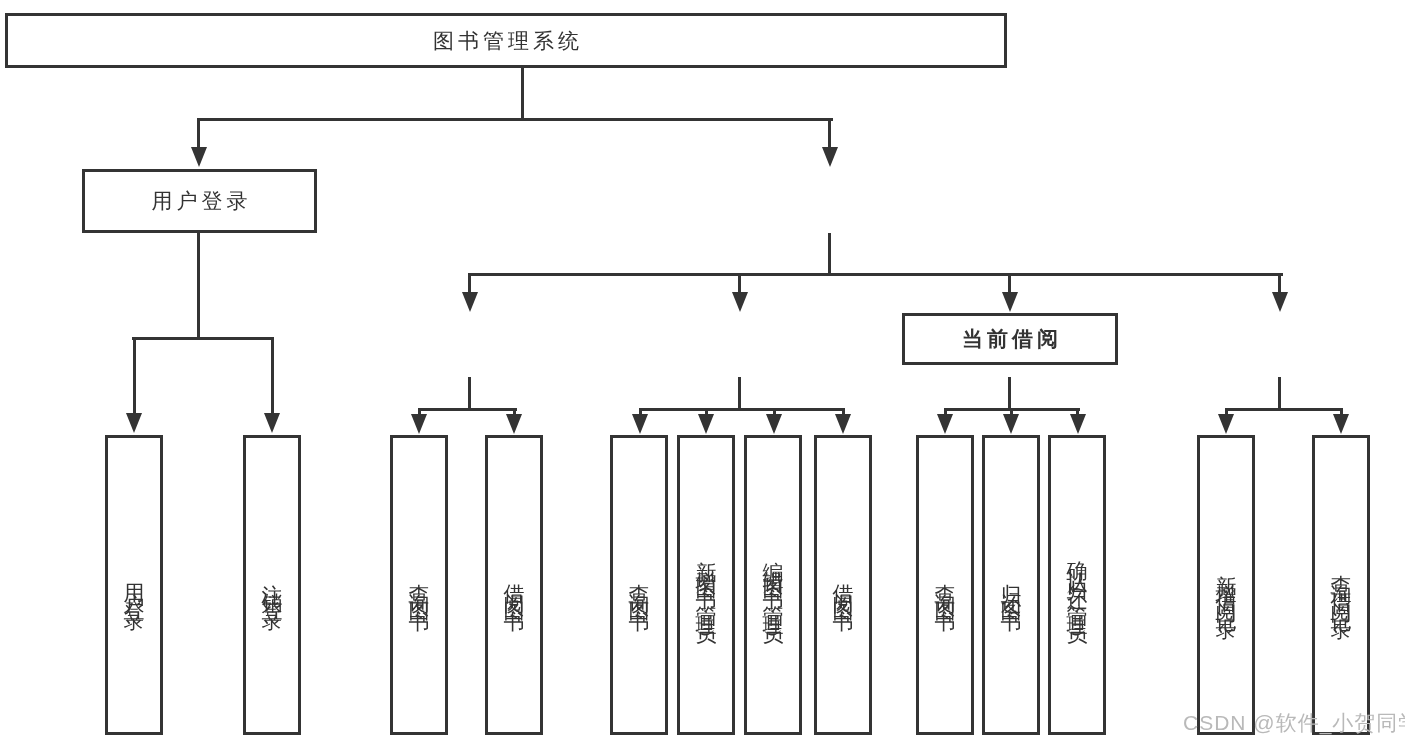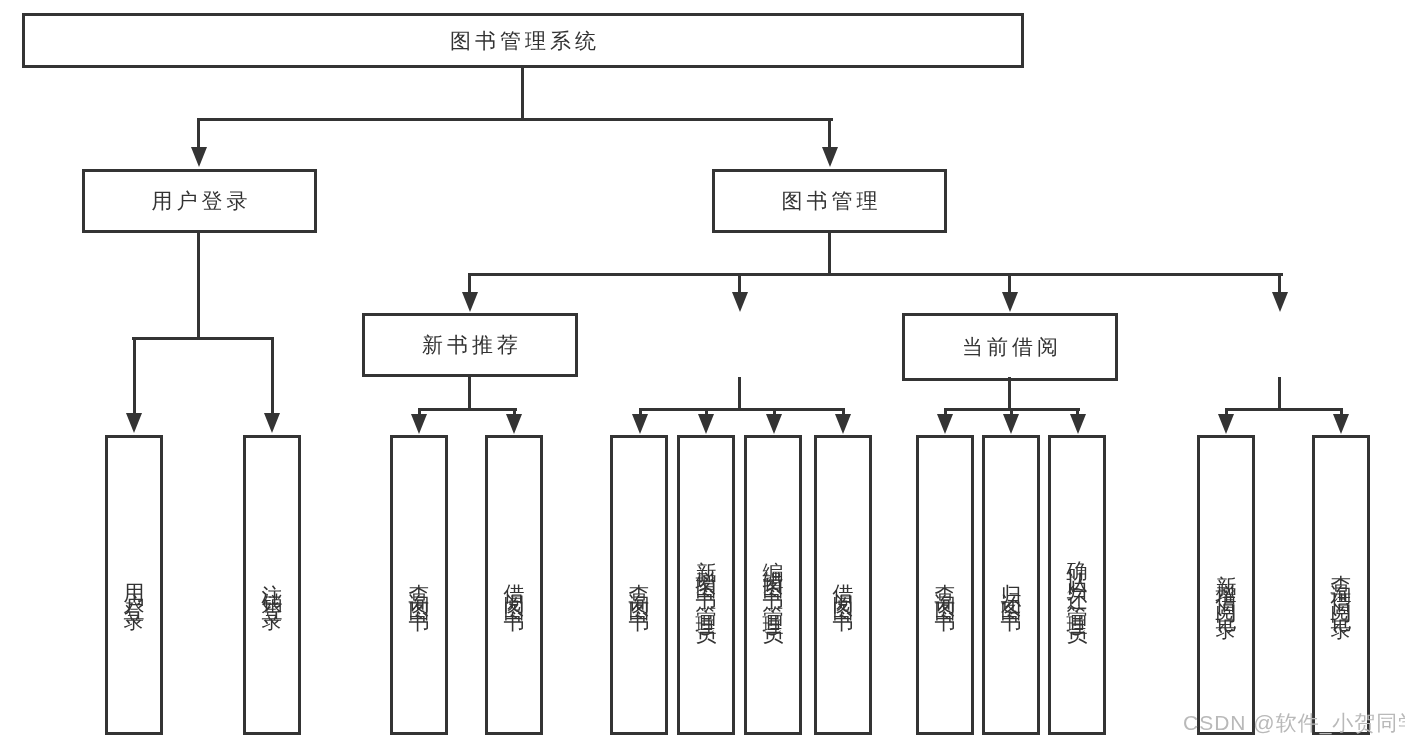--- a/index.html
+++ b/index.html
@@ -67,52 +67,50 @@
     color: #b9b9b9;
     z-index: 10;
     white-space: nowrap;
   }
 </style>
 </head>
 <body>
 
 <div class="stage">
 
-  <div class="node hbox" style="left:22px; top:13px; width:1002px; height:55px;">图书管理系统</div>
+  <div class="node hbox" style="left:5px; top:13px; width:1002px; height:55px;">图书管理系统</div>
 
   <div class="line" style="left:521px; top:68px; width:3px; height:53px;"></div>
   <div class="line" style="left:197px; top:118px; width:636px; height:3px;"></div>
   <div class="line" style="left:197px; top:118px; width:3px; height:31px;"></div>
   <div class="arrowhead" style="left:191px; top:147px;"></div>
   <div class="line" style="left:828px; top:118px; width:3px; height:31px;"></div>
   <div class="arrowhead" style="left:822px; top:147px;"></div>
 
   <div class="node hbox" style="left:82px; top:169px; width:235px; height:64px;">用户登录</div>
-  <div class="node hbox" style="left:712px; top:169px; width:235px; height:64px;">图书管理</div>
 
   <div class="line" style="left:197px; top:233px; width:3px; height:107px;"></div>
   <div class="line" style="left:132px; top:337px; width:142px; height:3px;"></div>
   <div class="line" style="left:133px; top:337px; width:3px; height:77px;"></div>
   <div class="arrowhead" style="left:126px; top:413px;"></div>
   <div class="line" style="left:271px; top:337px; width:3px; height:77px;"></div>
   <div class="arrowhead" style="left:264px; top:413px;"></div>
 
   <div class="line" style="left:828px; top:233px; width:3px; height:43px;"></div>
   <div class="line" style="left:468px; top:273px; width:815px; height:3px;"></div>
   <div class="line" style="left:468px; top:273px; width:3px; height:21px;"></div>
   <div class="arrowhead" style="left:462px; top:292px;"></div>
   <div class="line" style="left:738px; top:273px; width:3px; height:21px;"></div>
   <div class="arrowhead" style="left:732px; top:292px;"></div>
   <div class="line" style="left:1008px; top:273px; width:3px; height:21px;"></div>
   <div class="arrowhead" style="left:1002px; top:292px;"></div>
   <div class="line" style="left:1278px; top:273px; width:3px; height:21px;"></div>
   <div class="arrowhead" style="left:1272px; top:292px;"></div>
 
-  <div class="node hbox" style="left:362px; top:313px; width:216px; height:64px;">新书推荐</div>
-  <div class="node hbox" style="left:902px; top:313px; width:216px; height:68px;">当前借阅</div>
+  <div class="node hbox" style="left:902px; top:313px; width:216px; height:52px;font-weight:bold;">当前借阅</div>
 
   <div class="line" style="left:468px; top:377px; width:3px; height:34px;"></div>
   <div class="line" style="left:418px; top:408px; width:99px; height:3px;"></div>
   <div class="line" style="left:418px; top:408px; width:3px; height:8px;"></div>
   <div class="arrowhead" style="left:411px; top:414px;"></div>
   <div class="line" style="left:513px; top:408px; width:3px; height:8px;"></div>
   <div class="arrowhead" style="left:506px; top:414px;"></div>
 
   <div class="line" style="left:738px; top:377px; width:3px; height:34px;"></div>
   <div class="line" style="left:639px; top:408px; width:206px; height:3px;"></div>

